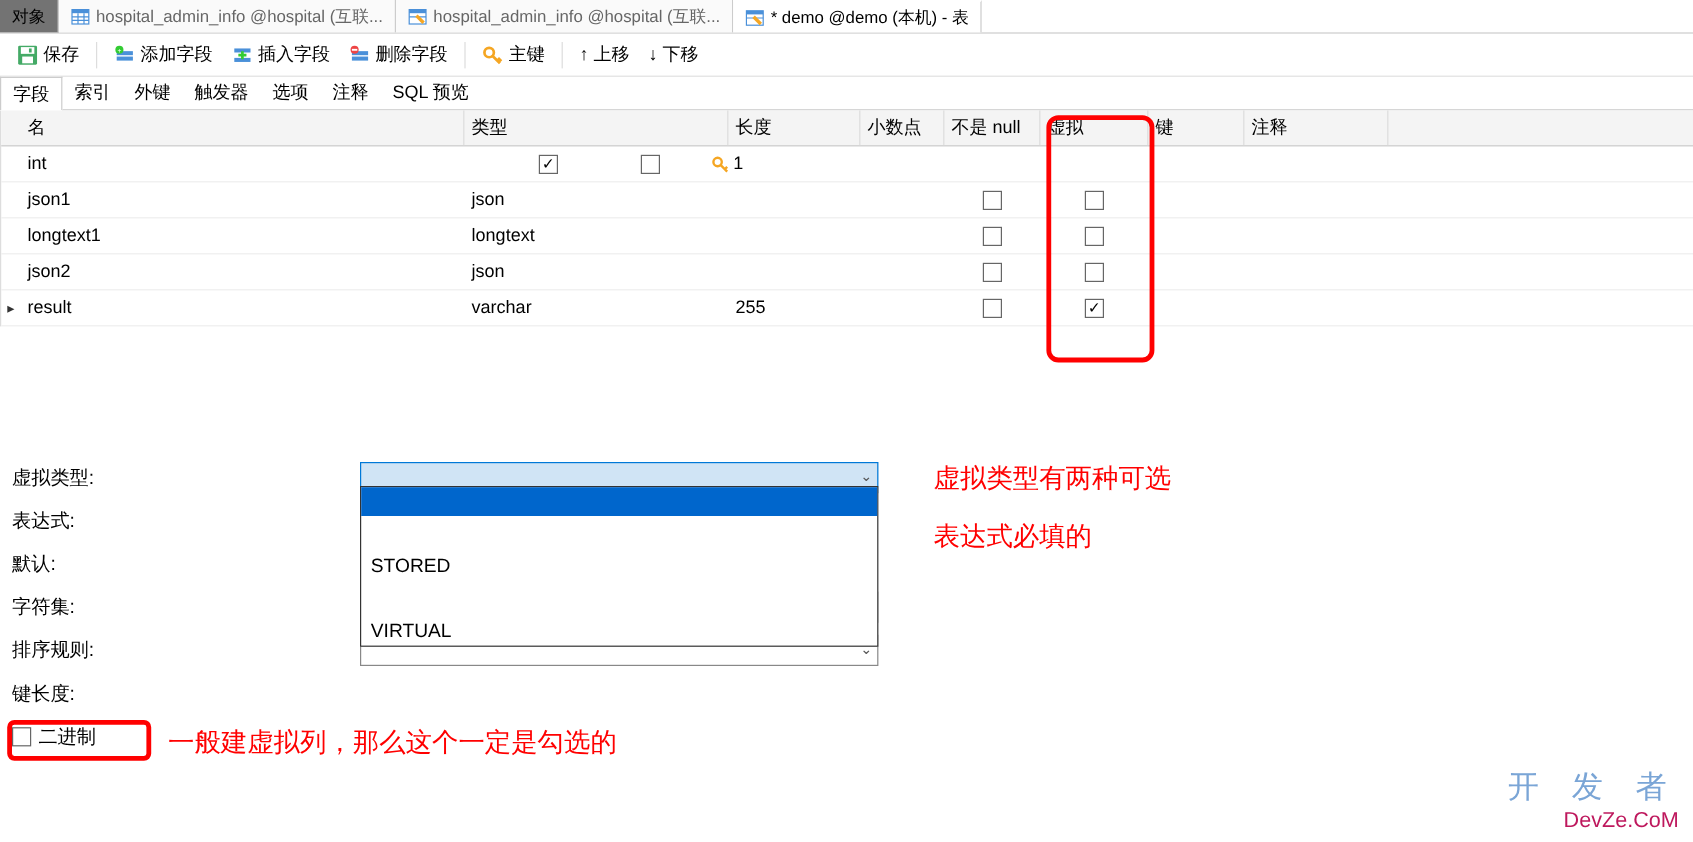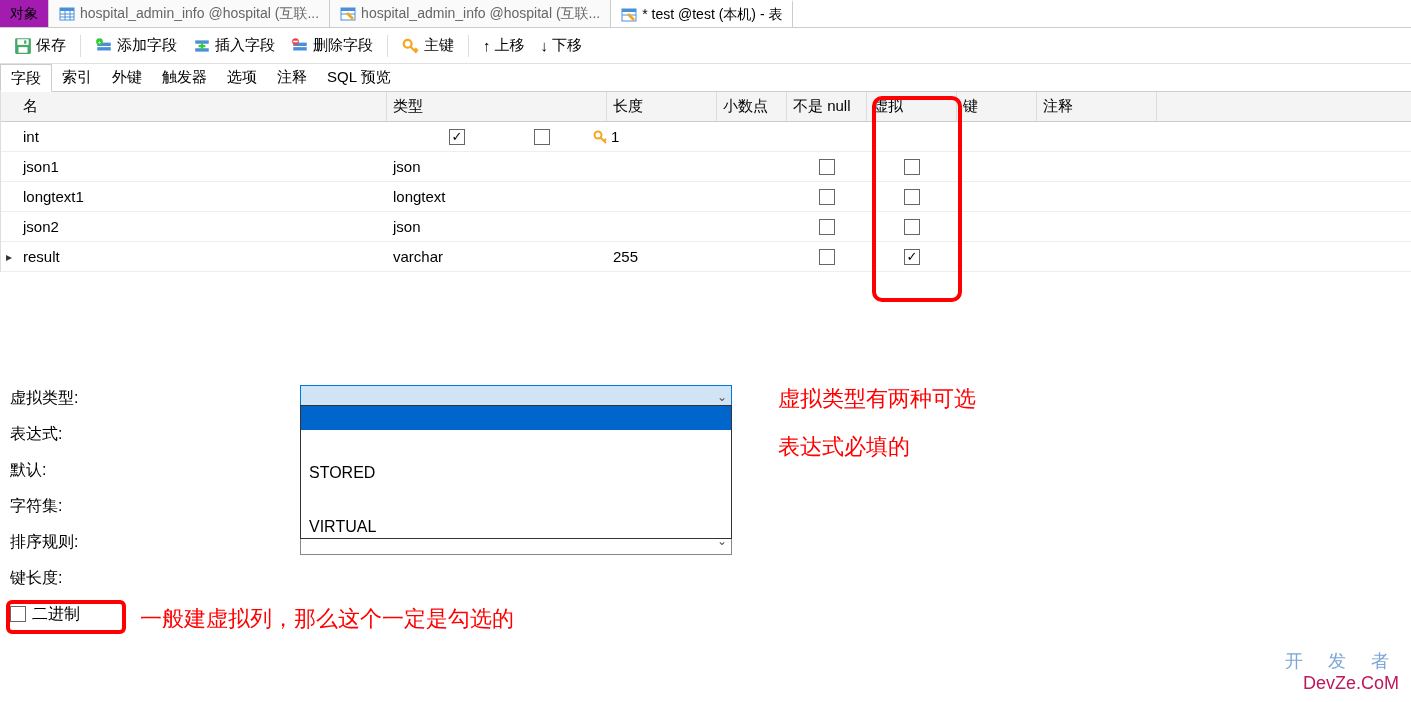--- a/index.html
+++ b/index.html
@@ -1,21 +1,21 @@
 <!DOCTYPE html>
 <html><head>
 <meta charset="utf-8">
 <style>
 * { margin: 0; padding: 0; box-sizing: border-box; }
 body { font-family: "Microsoft YaHei", sans-serif; font-size: 15px; background: #fff; width: 1411px; height: 702px; position: relative; overflow: hidden; }
 
 
 .top-tabs { display: flex; border-bottom: 1px solid #ccc; height: 28px; align-items: stretch; }
 .top-tab { display: flex; align-items: center; padding: 0 10px; border-right: 1px solid #ccc; font-size: 14px; cursor: pointer; gap: 5px; }
-.top-tab.obj { background: #a21caf; text-align: center; }
+.top-tab.obj { background: #737373; text-align: center; }
 .top-tab.inactive { background: #fafafa; color: #666; }
 .top-tab.active { background: #fff; border-top: 2px solid #fff; }
 .tbl-icon { width: 16px; height: 16px; }
 
 
 .toolbar { display: flex; align-items: center; height: 36px; padding: 0 8px; gap: 4px; border-bottom: 1px solid #e0e0e0; }
 .toolbar-btn { display: flex; align-items: center; gap: 4px; padding: 4px 6px; font-size: 15px; cursor: pointer; }
 .toolbar-sep { width: 1px; height: 22px; background: #ddd; margin: 0 4px; }
 
 
@@ -47,21 +47,21 @@
 .dropdown { position: absolute; left: 300px; top: 405px; width: 432px; border: 1px solid #333; background: #fff; z-index: 10; }
 .dropdown .dd-sel { background: #0066cc; height: 24px; }
 .dropdown .dd-item { padding: 2px 8px; font-size: 16px; cursor: pointer; margin-top: 32px; }
 .prop-check { display: flex; align-items: center; gap: 6px; font-size: 16px; }
 
 
 .annotation { position: absolute; color: #ff0000; font-size: 22px; font-family: "SimSun", serif; }
 
 
 .watermark { position: absolute; right: 12px; bottom: 8px; text-align: right; }
-.wm1 { color: #7aa5d6; font-size: 18px; letter-spacing: 10px; }
+.wm1 { color: #7aa5d6; font-size: 26px; letter-spacing: 10px; }
 .wm2 { color: #be185d; font-size: 18px; font-family: Arial; }
 </style>
 </head>
 <body>
 
 <div class="top-tabs">
   <div class="top-tab obj">
       <span>对象</span>
     </div>
   <div class="top-tab inactive">
@@ -84,21 +84,21 @@
       </svg>
     <span>hospital_admin_info @hospital (互联...</span>
   </div>
   <div class="top-tab active">
     <svg class="tbl-icon" viewBox="0 0 16 16">
         <rect x="1" y="2" width="14" height="12" fill="#fff" stroke="#4a90d9"></rect>
         <rect x="1" y="2" width="14" height="3" fill="#4a90d9"></rect>
         <line x1="1" y1="8" x2="15" y2="8" stroke="#4a90d9"></line>
         <path d="M8 6 L14 12 L12 14 L6 8 Z" fill="#f5a623"></path>
       </svg>
-    <span>* test @test (本机) - 表</span>
+    <span>* demo @demo (本机) - 表</span>
   </div>
 </div>
 
 <div class="toolbar">
   <div class="toolbar-btn">
     <svg width="18" height="18" viewBox="0 0 16 16">
         <rect x="1" y="1" width="14" height="14" fill="#4a6" rx="1"></rect>
         <rect x="3" y="2" width="10" height="5" fill="#fff"></rect>
         <rect x="4" y="9" width="8" height="5" fill="#fff"></rect>
         <rect x="9" y="3" width="2" height="3" fill="#4a6"></rect>

